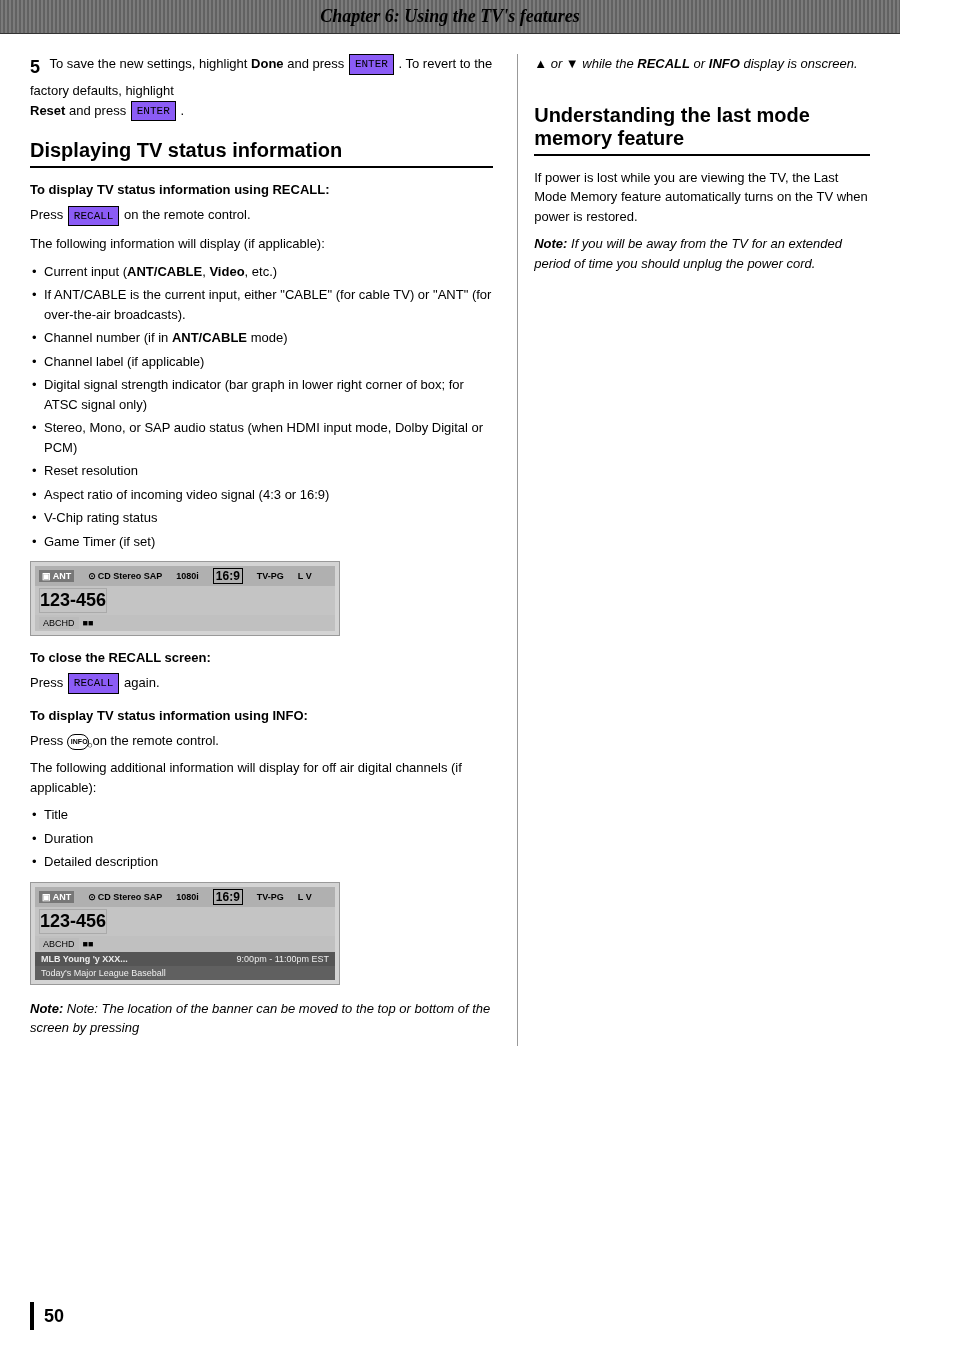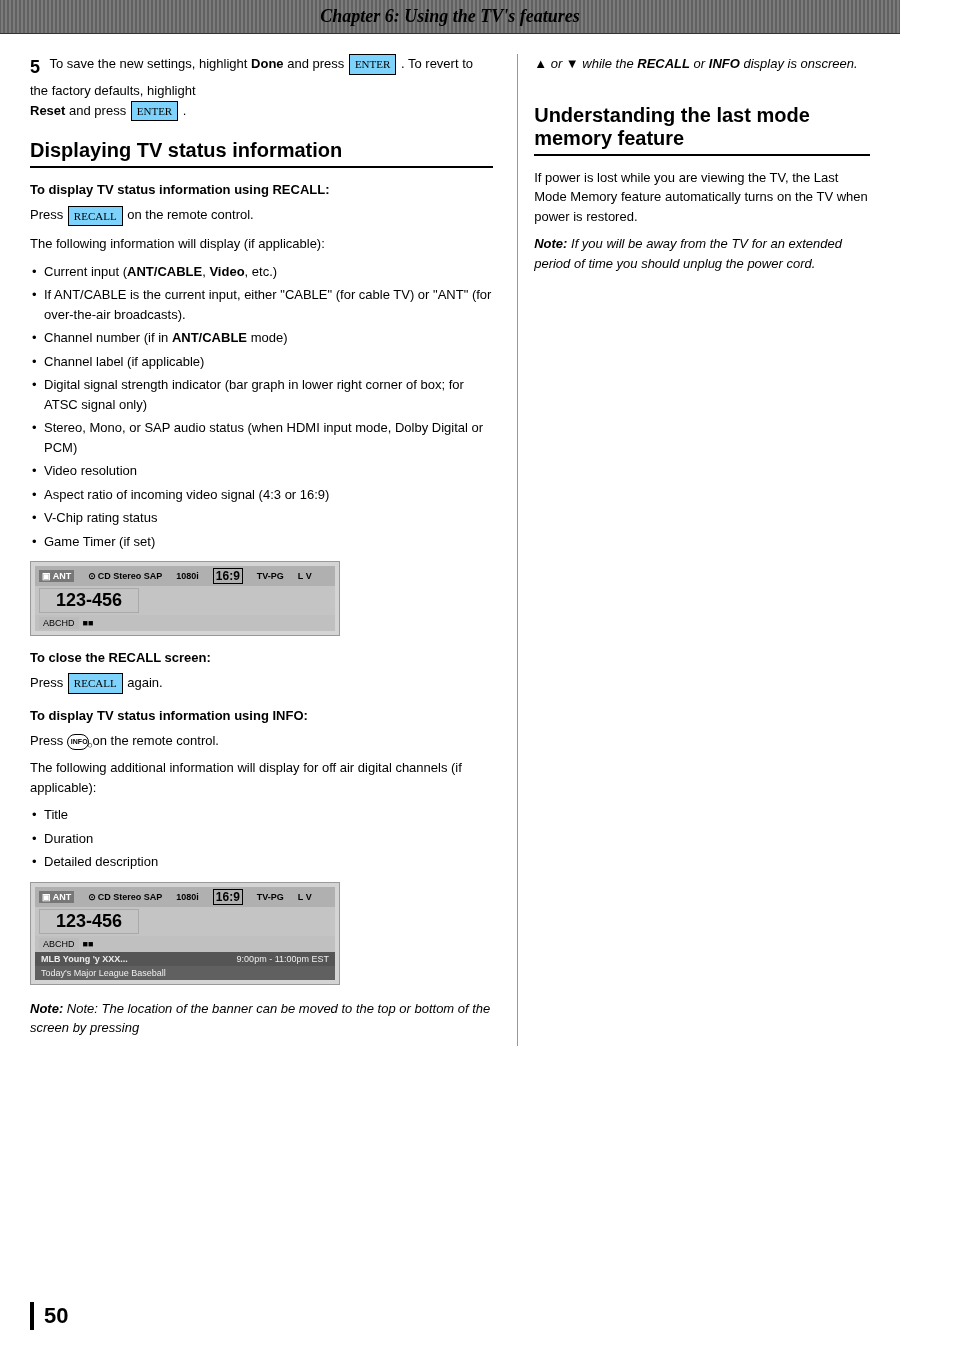--- a/index.html
+++ b/index.html
@@ -75,22 +75,22 @@
 
     .step-text {
       display: inline;
     }
 
     .btn-label {
       display: inline-block;
       border: 1px solid #000;
       padding: 1px 5px;
       font-size: 11px;
-      font-family: Liberation Serif, serif;
-      background: #7dd3fc;
+      font-family: Liberation Mono, monospace;
+      background: #8b5cf6;
       vertical-align: middle;
       margin: 0 1px;
     }
 
     .bold { font-weight: bold; }
 
     
     .section-heading {
       font-size: 20px;
       font-weight: bold;
@@ -169,21 +169,21 @@
     }
 
     .page-bar {
       width: 4px;
       height: 28px;
       background: #000;
       margin-right: 10px;
     }
 
     .page-num {
-      font-size: 22px;
+      font-size: 18px;
       font-weight: bold;
     }
 
     .tv-screen-outer {
       border: 1px solid #999;
       background: #d4d4d4;
       width: 310px;
       margin: 8px 0 14px 0;
       padding: 4px 4px 4px 4px;
     }
@@ -232,21 +232,21 @@
 
     .tv-lv {
       font-size: 9px;
       font-weight: bold;
     }
 
     .tv-channel-num {
       font-size: 18px;
       font-weight: bold;
       background: #c4c4c4;
-      padding: 1px 16px;
+      padding: 1px 0;
       border: 1px solid #aaa;
     }
 
     .tv-abchd {
       font-size: 9px;
       padding: 1px 4px;
       background: #bbb;
     }
 
     .tv-signal-icon {
@@ -304,21 +304,21 @@
 
       <p class="para">The following information will display (if applicable):</p>
 
       <ul class="bullet-list">
         <li>Current input (<strong>ANT/CABLE</strong>, <strong>Video</strong>, etc.)</li>
         <li>If ANT/CABLE is the current input, either "CABLE" (for cable TV) or "ANT" (for over-the-air broadcasts).</li>
         <li>Channel number (if in <strong>ANT/CABLE</strong> mode)</li>
         <li>Channel label (if applicable)</li>
         <li>Digital signal strength indicator (bar graph in lower right corner of box; for ATSC signal only)</li>
         <li>Stereo, Mono, or SAP audio status (when HDMI input mode, Dolby Digital or PCM)</li>
-        <li>Video resolution</li>
+        <li>Reset resolution</li>
         <li>Aspect ratio of incoming video signal (4:3 or 16:9)</li>
         <li>V-Chip rating status</li>
         <li>Game Timer (if set)</li>
       </ul>
 
       <div class="tv-screen-outer">
         <div class="tv-header-row">
           <span class="tv-ant-badge">▣ ANT</span>
           <span class="tv-stereo-sap">
             <span>⊙</span>

